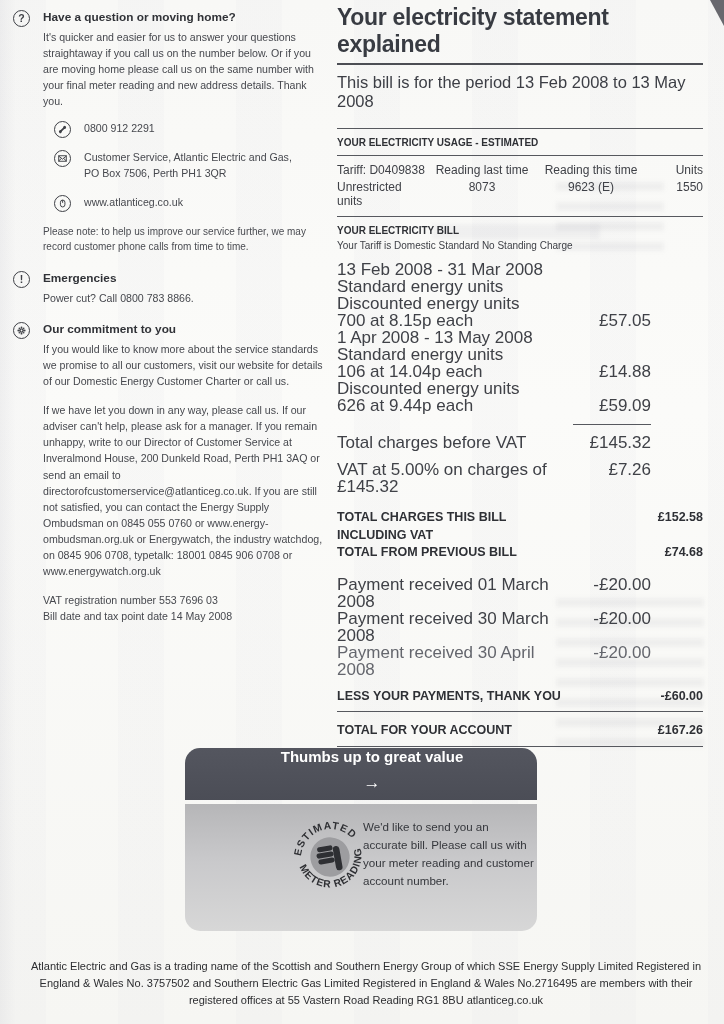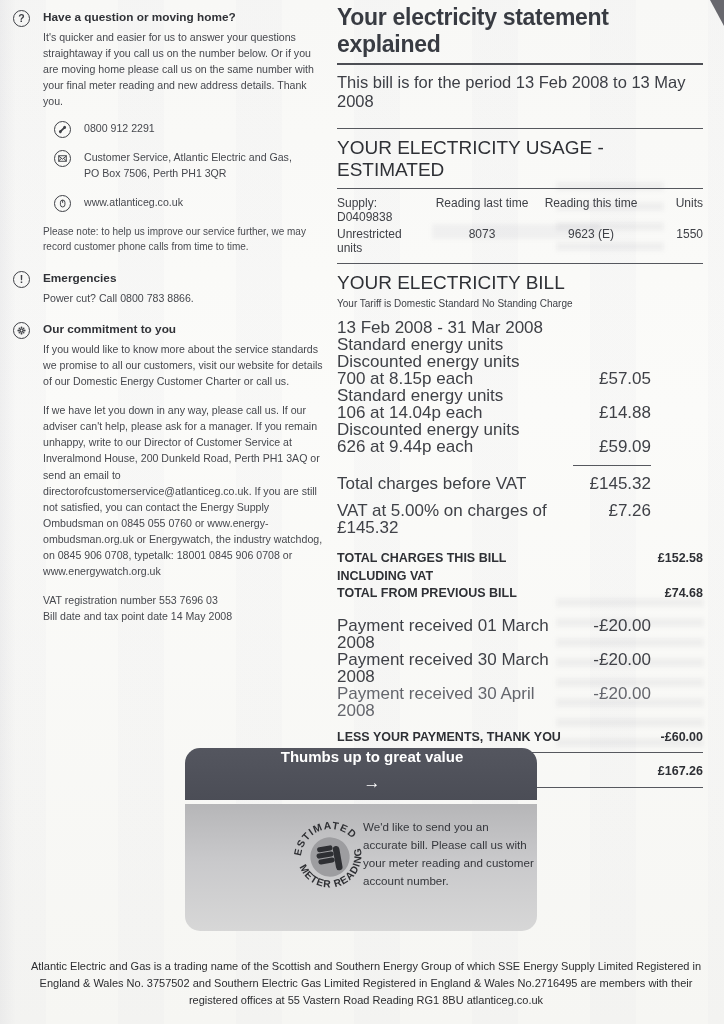--- a/index.html
+++ b/index.html
@@ -31,21 +31,21 @@
   .contact-row { display:flex; gap:13px; align-items:flex-start; margin-left:11px; }
   .contact-row .circle-icon { margin-top:1px; }
   .small-note { font-size:10px; color:#4a4c52; }
   .ic-svg { display:block; }
 
   
   .right-col { position:absolute; left:337px; top:4px; width:366px; color:#3f4147; }
   .st-title { font-size:23px; font-weight:bold; letter-spacing:-.3px; color:#383b42;
     padding-bottom:5px; border-bottom:2px solid #4c4e54; }
   .st-period { font-size:16.5px; color:#3c3e45; padding:8px 0 17px; border-bottom:1.5px solid #56585e; }
-  .sec-head { font-size:19px; font-weight:normal; color:#2f3136; padding:8px 0 7px; }
+  .sec-head { font-size:10px; font-weight:bold; color:#2f3136; padding:8px 0 7px; }
   .rule { border-top:1.5px solid #56585e; }
   .usage-grid { display:grid; grid-template-columns:1fr 106px 112px 56px; font-size:12px; padding:7px 0 8px; row-gap:3px; }
   .usage-grid .c2,.usage-grid .c3 { text-align:center; }
   .usage-grid .c4 { text-align:right; }
   .tariff { font-size:10px; padding:2px 0 10px; }
   .brow { display:flex; font-size:17px; line-height:17px; }
   .brow .lbl { flex:1; }
   .brow .amt { width:130px; text-align:right; padding-right:52px; }
   .brow.bold { font-weight:bold; font-size:12.5px; color:#2e3035; line-height:17.5px; }
   .brow.bold .amt { padding-right:0; }
@@ -185,21 +185,21 @@
 
   <div class="right-col">
 
     <div class="st-title">Your electricity statement explained</div>
     <div class="st-period">This bill is for the period 13 Feb 2008 to 13 May 2008</div>
 
     <div class="sec-head">YOUR ELECTRICITY USAGE - ESTIMATED</div>
     <div class="rule"></div>
 
     <div class="usage-grid">
-      <div class="c1">Supply: D0409838</div>
+      <div class="c1">Tariff: D0409838</div>
       <div class="c2">Reading last time</div>
       <div class="c3">Reading this time</div>
       <div class="c4">Units</div>
       <div class="c1">Unrestricted units</div>
       <div class="c2">8073</div>
       <div class="c3">9623 (E)</div>
       <div class="c4">1550</div>
     </div>
 
     <div class="rule"></div>
@@ -215,20 +215,24 @@
           <span class="lbl">Standard energy units</span>
           <span class="amt"></span>
         </div>
       <div class="brow">
           <span class="lbl">Discounted energy units</span>
           <span class="amt"></span>
         </div>
       <div class="brow">
           <span class="lbl">700 at 8.15p each</span>
           <span class="amt">£57.05</span>
+        </div>
+      <div class="brow">
+          <span class="lbl">1 Apr 2008 - 13 May 2008</span>
+          <span class="amt"></span>
         </div>
       <div class="brow">
           <span class="lbl">Standard energy units</span>
           <span class="amt"></span>
         </div>
       <div class="brow">
           <span class="lbl">106 at 14.04p each</span>
           <span class="amt">£14.88</span>
         </div>
       <div class="brow">

